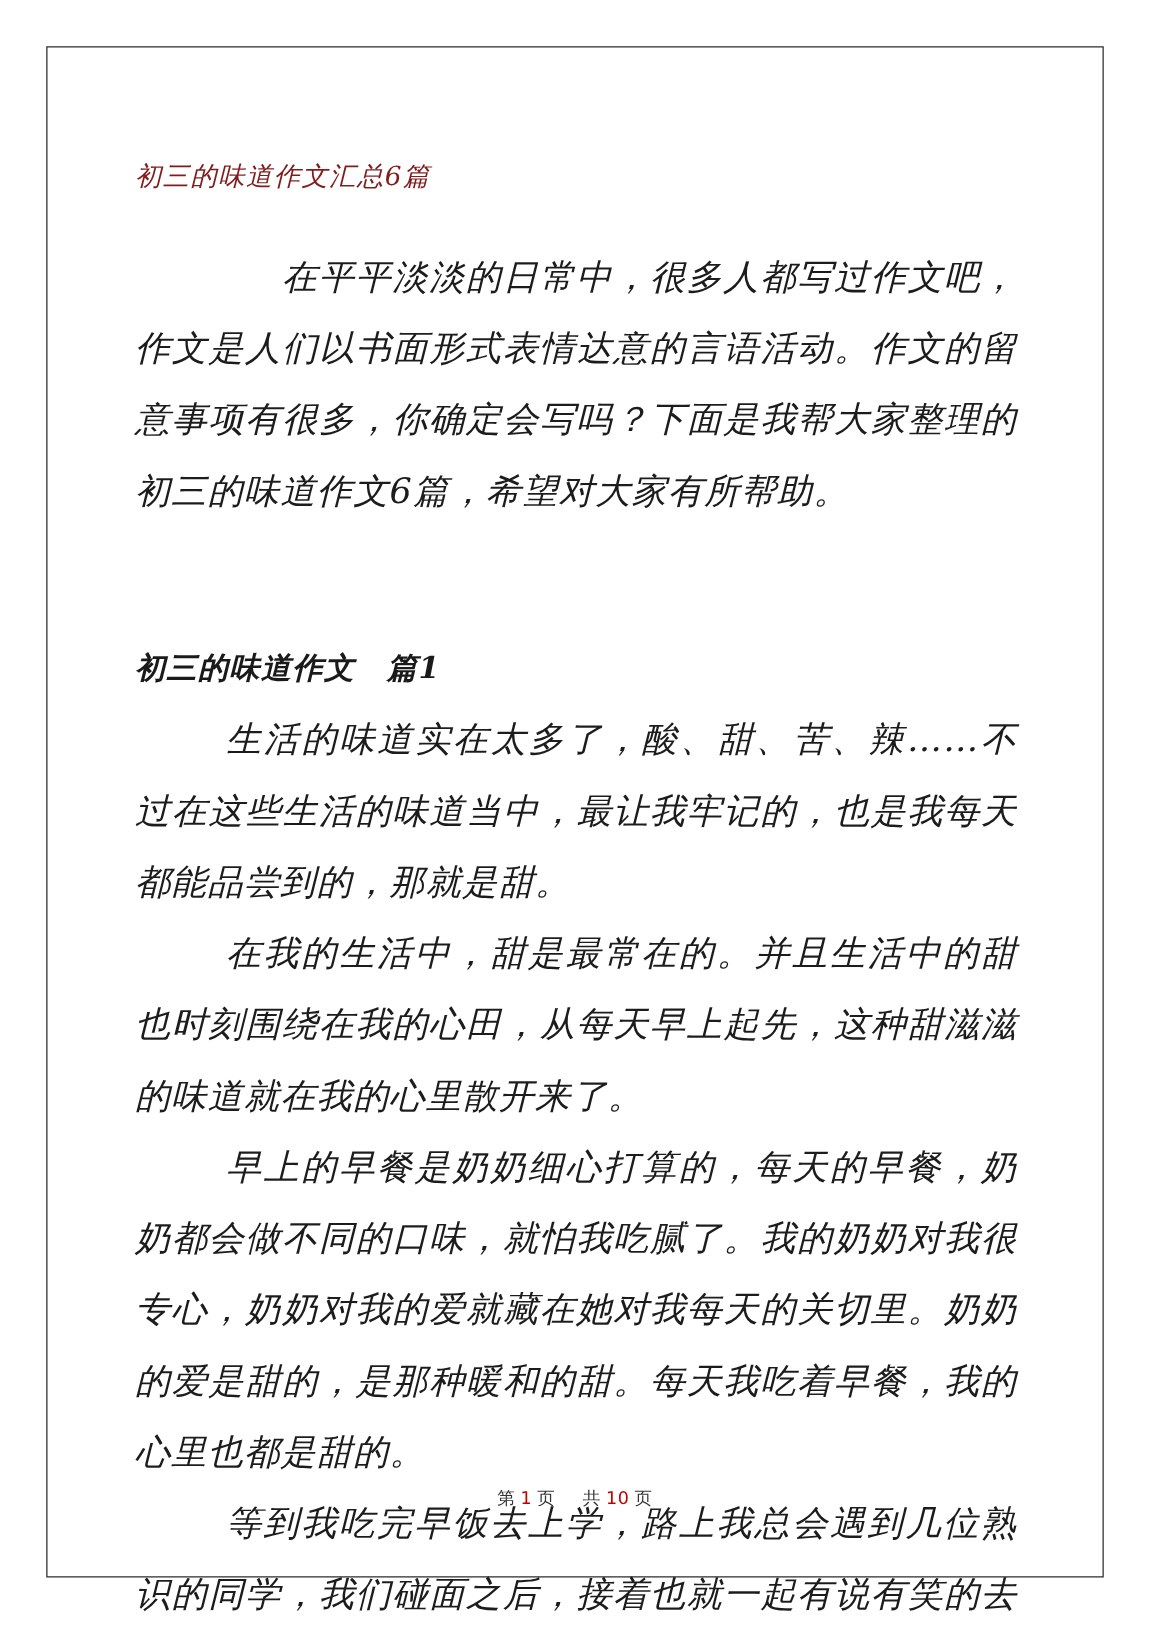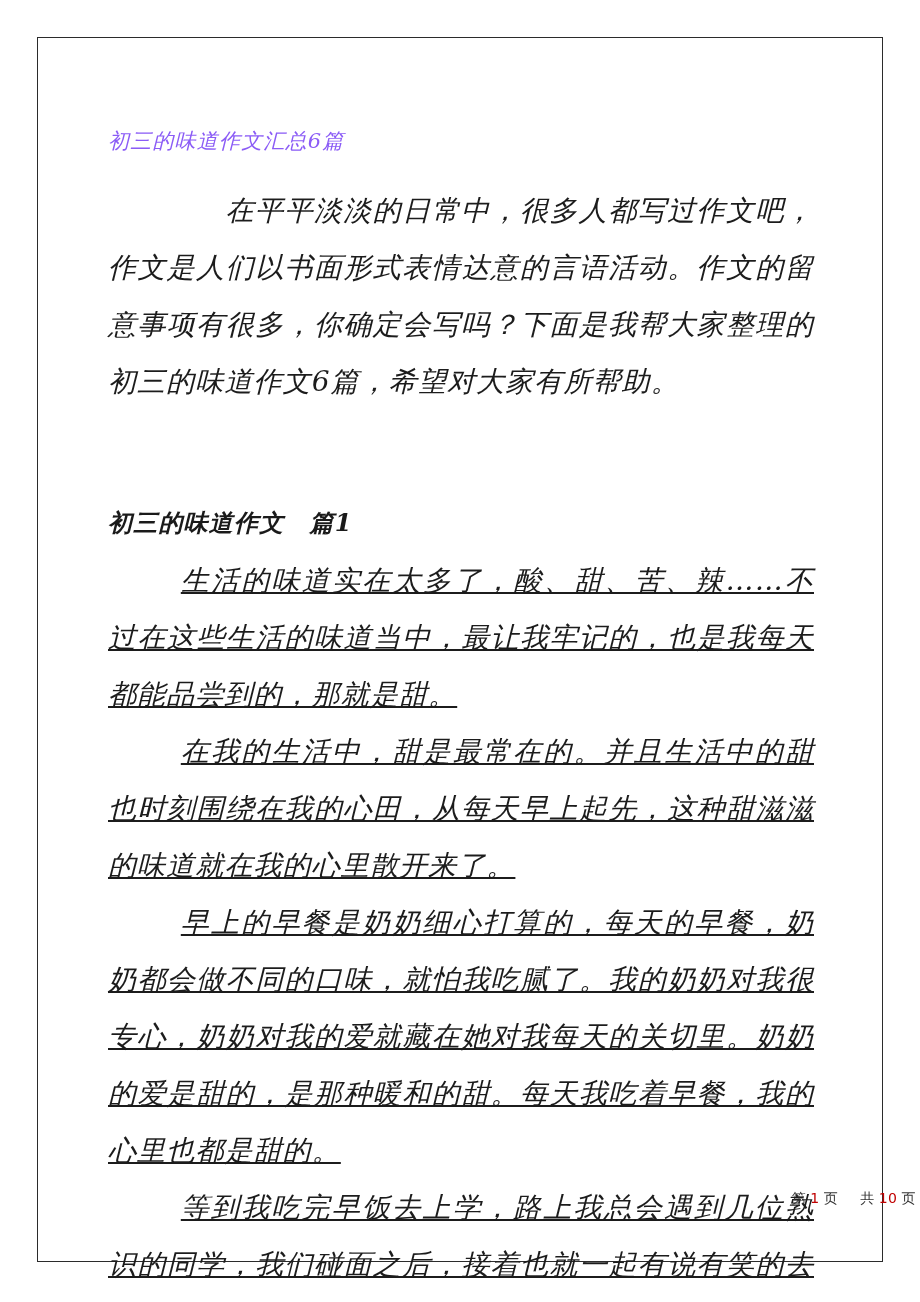--- a/index.html
+++ b/index.html
@@ -37,43 +37,42 @@
   .content {
     position: absolute;
     left: 108px;
     top: 124px;
     width: 706px;
   }
 
   .doc-title {
     font-size: 21px;
     line-height: 34px;
-    color: #8b5cf6;
+    color: #7f1d1d;
     letter-spacing: 1.2px;
     font-style: italic;
     font-weight: 400;
     white-space: pre;
-    margin: 0 0 24px 0;
+    margin: 0 0 35px 0;
   }
 
   .para {
     font-size: 28px;
     line-height: 57px;
     color: #1c1c1c;
     letter-spacing: 1.1px;
     font-style: italic;
     text-align: justify;
     text-justify: inter-character;
     margin: 0;
     text-indent: 0;
   }
 
   .para.indent {
     text-indent: 2.6em;
-    text-decoration: underline;
   }
 
   .para.indent-wide {
     text-indent: 4.2em;
   }
 
   .gap-large { height: 96px; }
 
   .section-heading {
     font-size: 24px;
@@ -83,21 +82,21 @@
     font-style: italic;
     white-space: pre;
     margin: 0 0 12px 0;
   }
 
   .footer {
     position: absolute;
     left: 0;
     right: 0;
     top: 1190px;
-    text-align: right;
+    text-align: center;
     font-size: 14px;
     letter-spacing: 0.5px;
     font-family: "DejaVu Sans", "Liberation Sans", sans-serif;
     color: #333333;
   }
   .footer .seg { margin: 0 4px; }
   .footer .pgnum { color: #c00000; }
   .footer .spacer { display: inline-block; width: 14px; }
 </style>
 </head>

